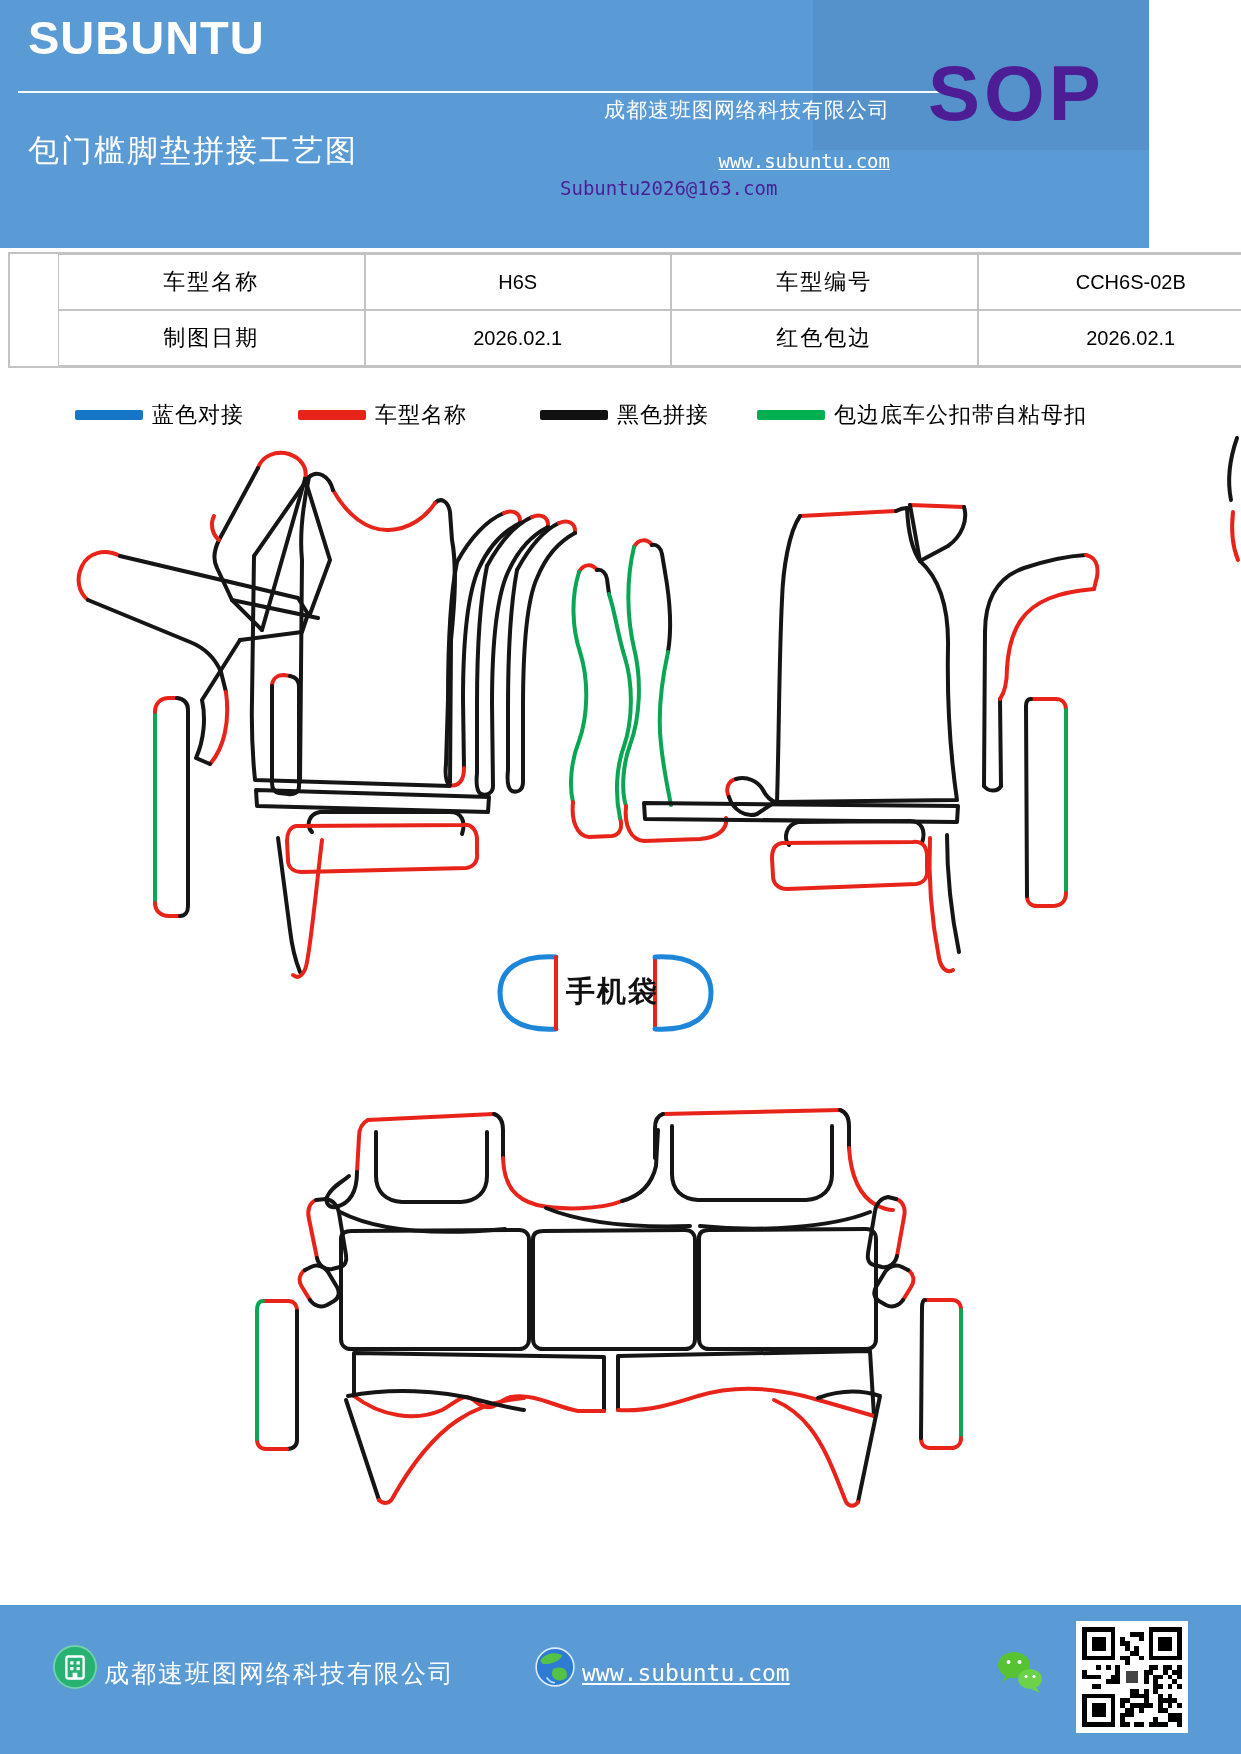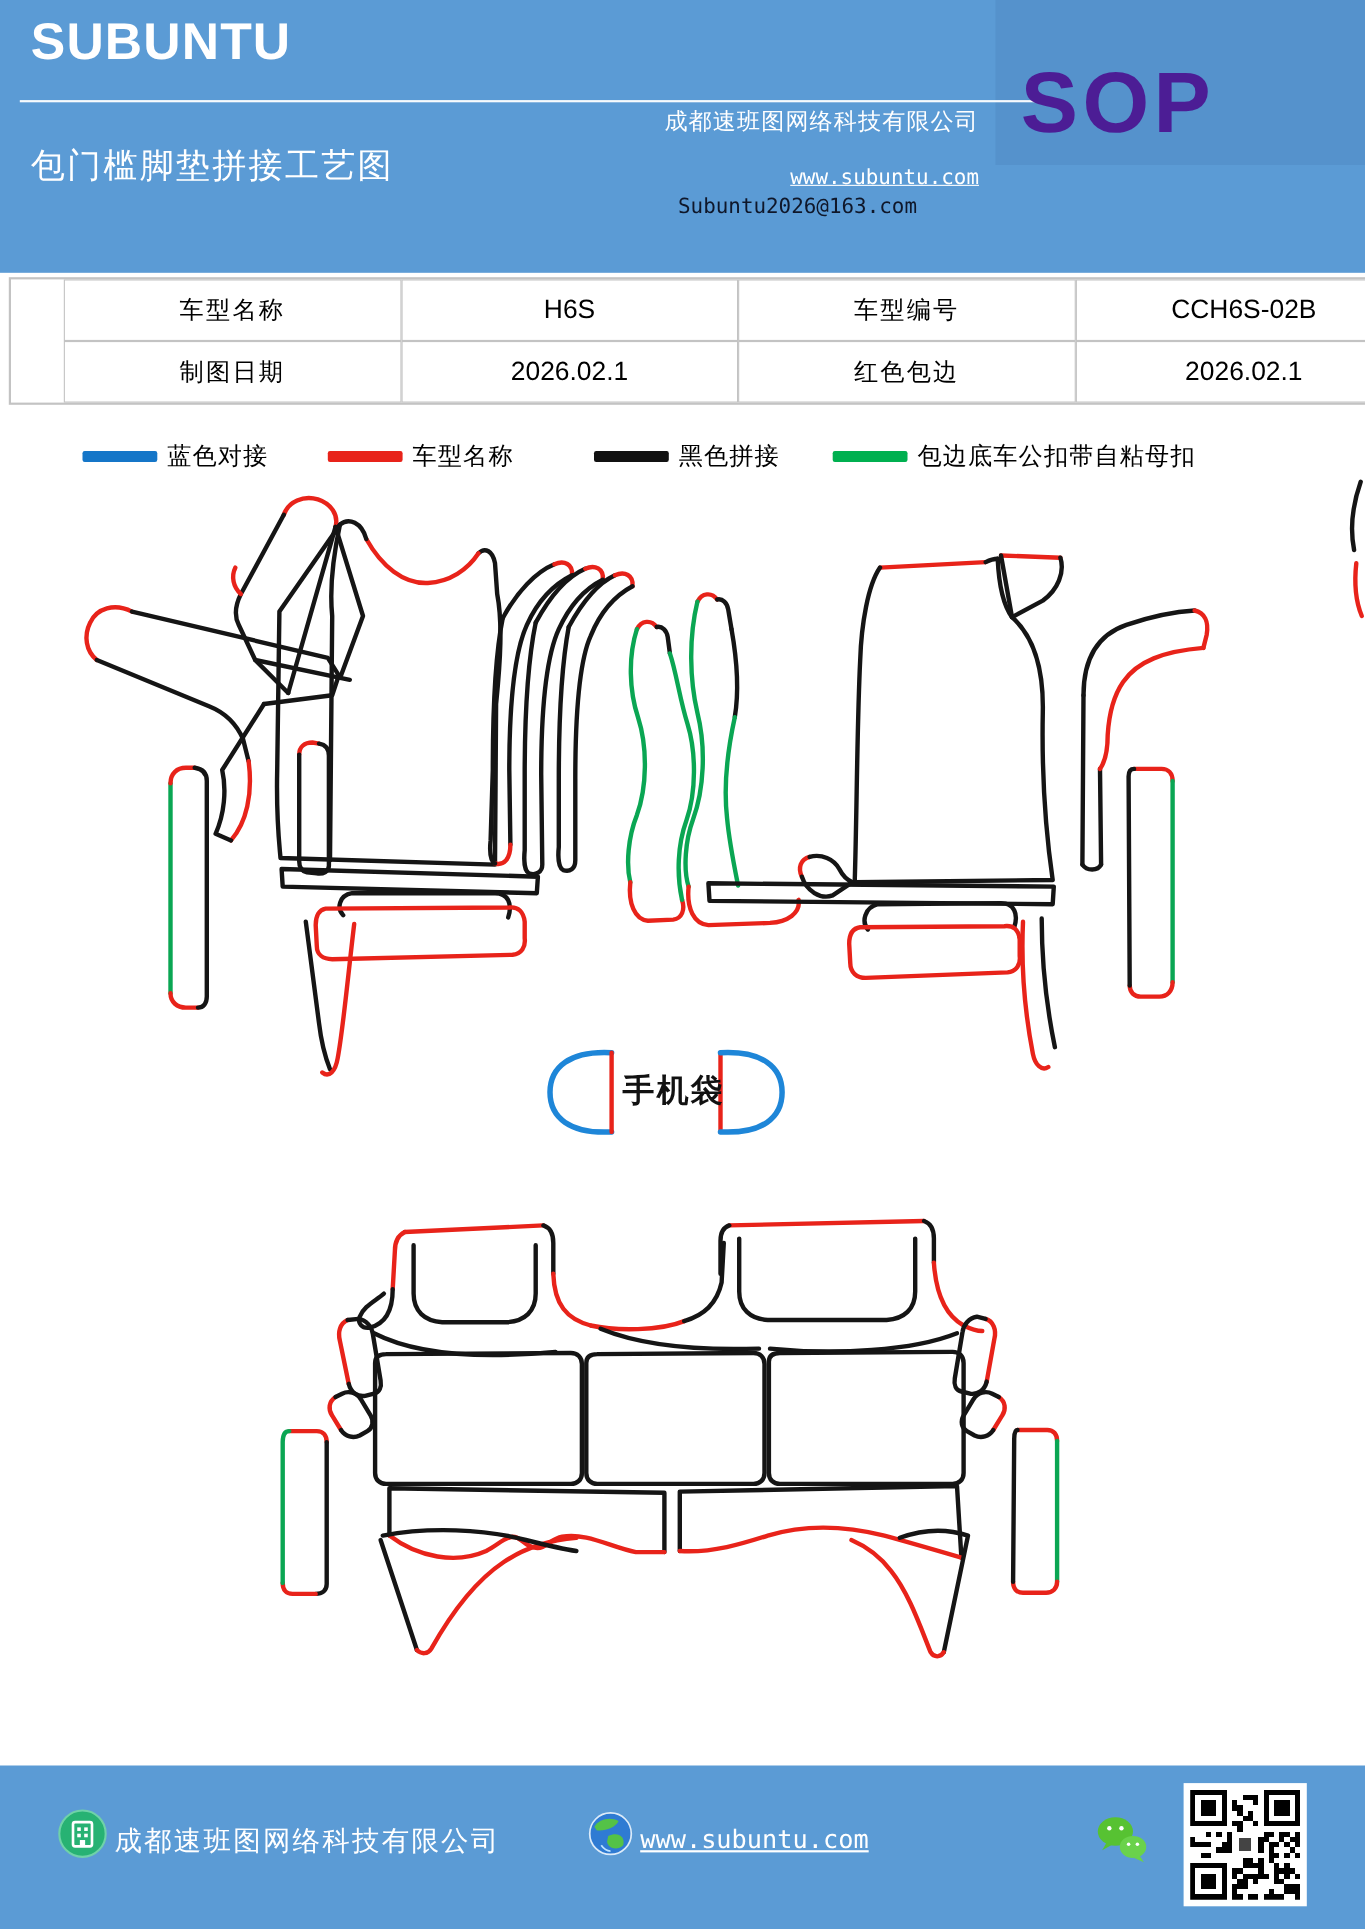--- a/index.html
+++ b/index.html
@@ -1,38 +1,38 @@
 <!DOCTYPE html>
 <html style="--header-blue: #5b9bd5; --sop-blue: #5592cc; --draw-red: #e8231a; --draw-black: #151515; --draw-green: #0aa653; --draw-blue: #1e86d8; --table-border: #c3c3c3;"><head>
 <meta charset="utf-8">
 <style>
   html,body{margin:0;padding:0;background:#888;}
   .page{position:relative;width:1241px;height:1754px;background:#ffffff;margin:0 auto;overflow:hidden;
         font-family:"Liberation Sans",sans-serif;}
   
-  .header{position:absolute;top:0;left:0;width:1241px;height:248px;background:var(--header-blue);}
+  .header{position:absolute;top:0;left:0;width:1149px;height:248px;background:var(--header-blue);}
   .sop-box{position:absolute;top:0;right:0;width:336px;height:150px;background:var(--sop-blue);}
   .logo{position:absolute;top:10px;left:28px;color:#fff;font-size:47px;font-weight:bold;
         letter-spacing:1px;font-family:"Liberation Sans",sans-serif;}
   .hdr-line{position:absolute;top:91px;left:18px;width:947px;height:2px;background:rgba(255,255,255,.95);}
   .doc-title{position:absolute;top:130px;left:28px;color:#fff;font-size:31px;font-weight:normal;letter-spacing:2px;}
   .hdr-company{position:absolute;top:96px;left:560px;width:330px;text-align:right;color:#fff;font-size:21px;letter-spacing:1px;}
   .hdr-web{position:absolute;top:150px;left:560px;width:330px;text-align:right;color:#fff;font-size:19px;
            font-family:"DejaVu Sans Mono",monospace;text-decoration:underline;}
-  .hdr-mail{position:absolute;top:177px;left:560px;width:330px;text-align:center;color:#0f172a;font-size:19px;
+  .hdr-mail{position:absolute;top:177px;left:560px;width:330px;text-align:left;color:#4c1d95;font-size:19px;
             font-family:"DejaVu Sans Mono",monospace;}
   .sop{position:absolute;top:48px;left:928px;color:#4c1d95;font-size:78px;font-weight:bold;letter-spacing:4px;}
   
   .info-table{position:absolute;top:252px;left:8px;width:1226px;height:112px;
               display:grid;grid-template-columns:1fr 1fr 1fr 1fr;grid-template-rows:1fr 1fr;
               border:2px solid var(--table-border);background:#fff;padding-left:48px;}
   .cell{border:1px solid var(--table-border);display:flex;align-items:center;justify-content:center;
         color:#000;}
   .cell.lab{font-size:22px;letter-spacing:2px;}
-  .cell.val{font-size:24px;}
+  .cell.val{font-size:20px;}
   
   .legend{position:absolute;top:400px;left:0;width:1241px;height:34px;}
   .leg-item{position:absolute;top:0;display:flex;align-items:center;gap:9px;font-family:Liberation Serif, serif;}
   .leg-swatch{width:68px;height:10px;border-radius:2px;flex:0 0 auto;}
   .leg-label{font-size:22px;color:#000;letter-spacing:1px;}
   
   .draw{position:absolute;top:0;left:0;width:1241px;height:1754px;}
   .draw path{fill:none;stroke-width:4;stroke-linecap:round;stroke-linejoin:round;}
   .draw path.k{stroke:var(--draw-black);}
   .draw path.r{stroke:var(--draw-red);}

